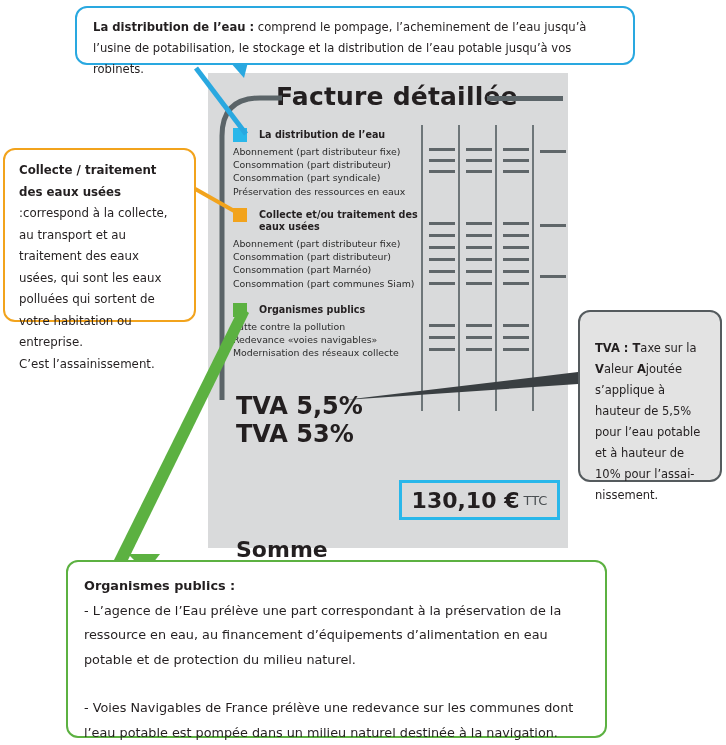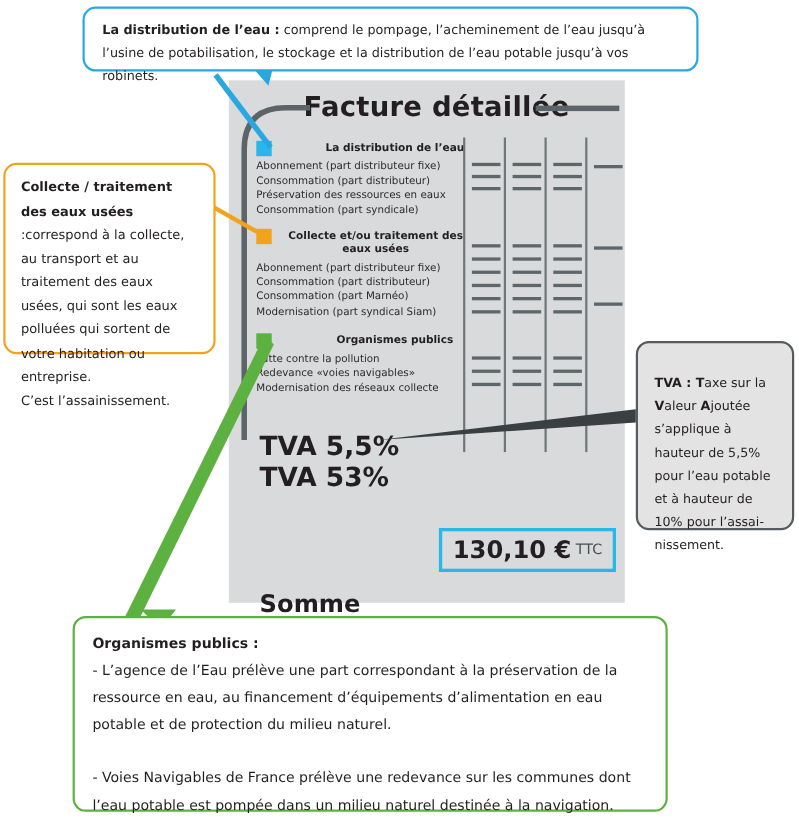--- a/index.html
+++ b/index.html
@@ -54,21 +54,21 @@
     font-size:25px;font-weight:bold;letter-spacing:.2px;color:#231f20;
   }
   #title-rule-right{left:487px;top:96px;width:76px;height:5px;background:#5b6468;}
 
   
   #bracket{left:212px;top:88px;width:70px;height:312px;}
 
   
   .section{position:absolute;left:233px;width:230px;}
   .sec-marker{position:absolute;width:14px;height:14px;}
-  .sec-title{position:absolute;left:26px;font-size:9.6px;font-weight:bold;line-height:11.5px;color:#231f20;width:200px;text-align:center;}
+  .sec-title{position:absolute;left:26px;font-size:9.6px;font-weight:bold;line-height:11.5px;color:#231f20;width:200px;}
   .sec-lines{position:absolute;left:0;font-size:9.4px;line-height:13.2px;color:#2b2b2b;}
   .sec-lines div{white-space:nowrap;}
 
   
   .vcol-rule{position:absolute;width:2px;background:#6e7679;}
   .dash{position:absolute;height:3px;background:#5f6669;}
 
   
   .tva-label{position:absolute;left:236px;font-size:24px;font-weight:bold;color:#231f20;}
   #somme-label{position:absolute;left:236px;top:489px;font-size:22px;font-weight:bold;color:#231f20;margin-top:48px;}
@@ -91,33 +91,33 @@
 <svg class="abs" id="bracket" viewBox="0 0 70 312">
   <path d="M10,312 L10,48 Q10,10 48,10 L70,10" fill="none" stroke="#5b6468" stroke-width="5"></path>
 </svg>
 
 <div class="section" style="top:128px;">
   <div class="sec-marker" style="left:0;top:0;background:#29b7ea;"></div>
   <div class="sec-title" style="top:1px;">La distribution de l’eau</div>
   <div class="sec-lines" style="top:17px;">
     <div>Abonnement (part distributeur fixe)</div>
     <div>Consommation (part distributeur)</div>
+    <div>Consommation (part syndicale)</div>
     <div>Préservation des ressources en eaux</div>
-    <div>Consommation (part syndicale)</div>
   </div>
 </div>
 
 <div class="section" style="top:208px;">
   <div class="sec-marker" style="left:0;top:0;background:#f2a31c;"></div>
   <div class="sec-title" style="top:1px;width:165px;white-space:normal;">Collecte et/ou traitement des eaux usées</div>
   <div class="sec-lines" style="top:29px;">
     <div>Abonnement (part distributeur fixe)</div>
     <div>Consommation (part distributeur)</div>
     <div>Consommation (part Marnéo)</div>
-    <div>Modernisation (part syndical Siam)</div>
+    <div>Consommation (part communes Siam)</div>
   </div>
 </div>
 
 <div class="section" style="top:303px;">
   <div class="sec-marker" style="left:0;top:0;background:#5cb141;"></div>
   <div class="sec-title" style="top:1px;">Organismes publics</div>
   <div class="sec-lines" style="top:17px;">
     <div>Lutte contre la pollution</div>
     <div>Redevance «voies navigables»</div>
     <div>Modernisation des réseaux collecte</div>

